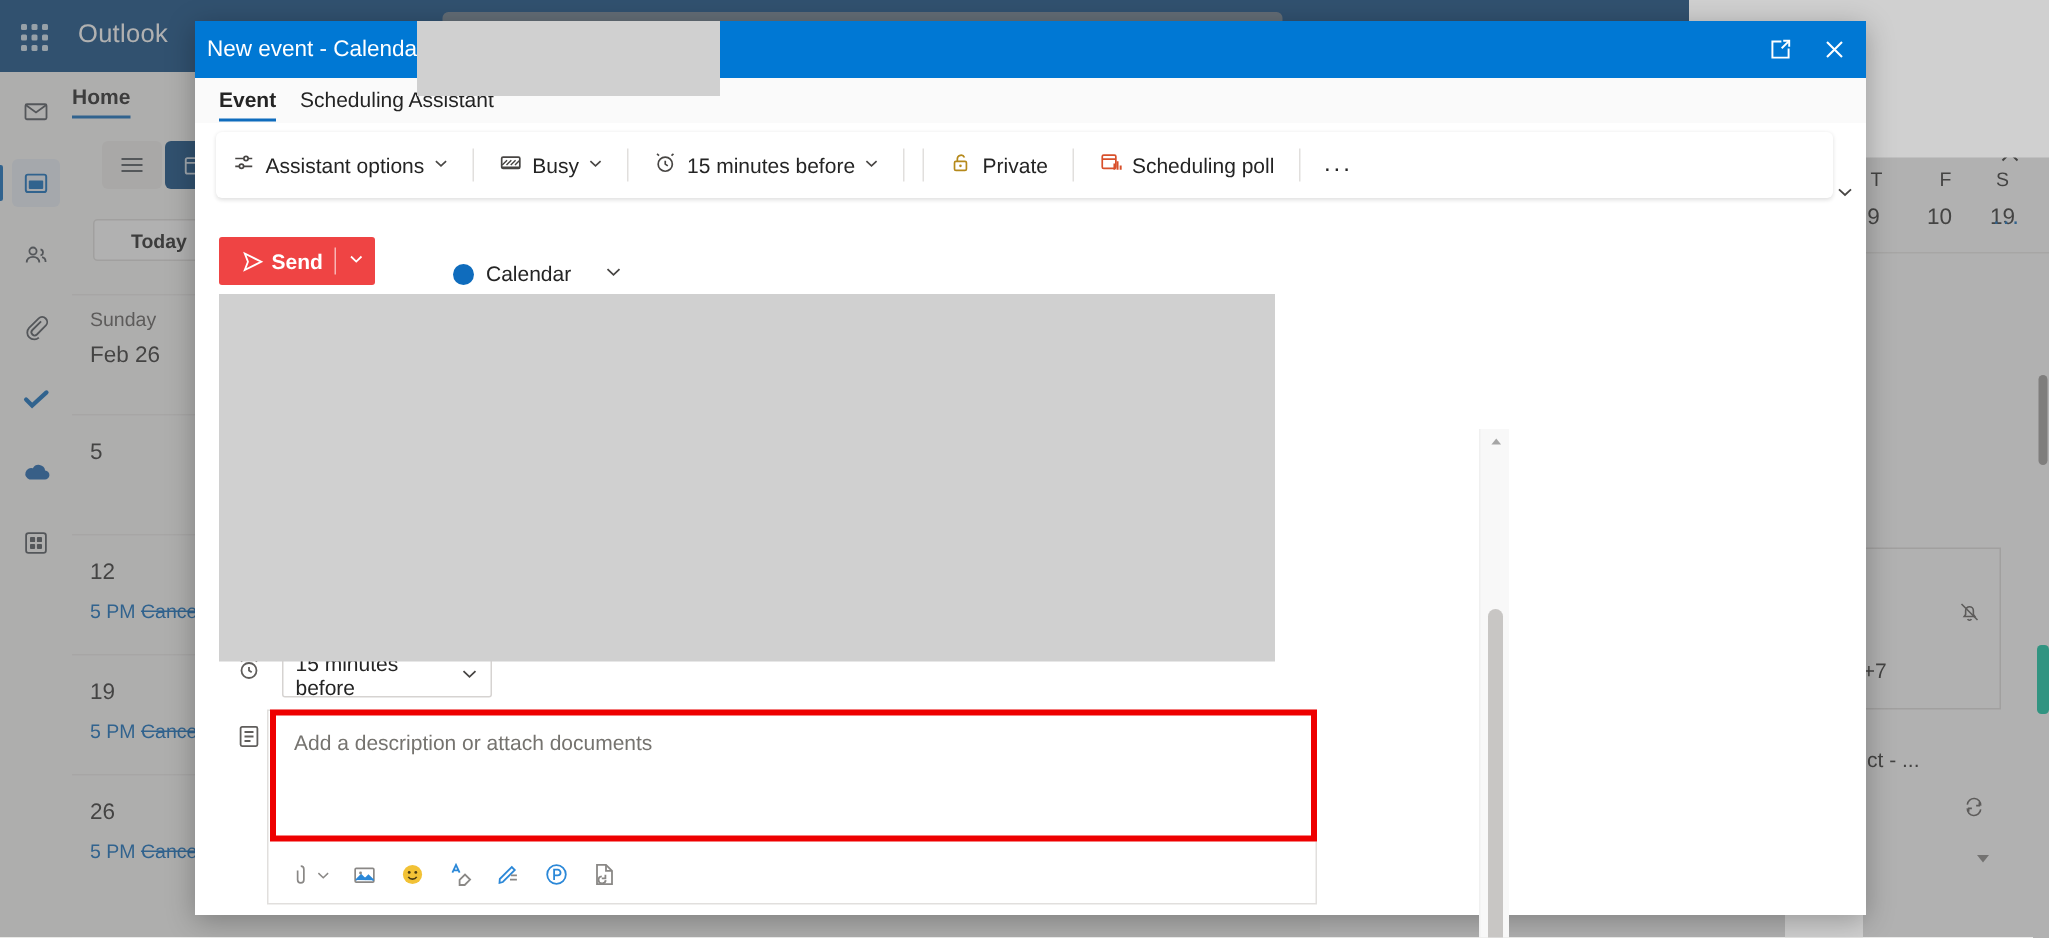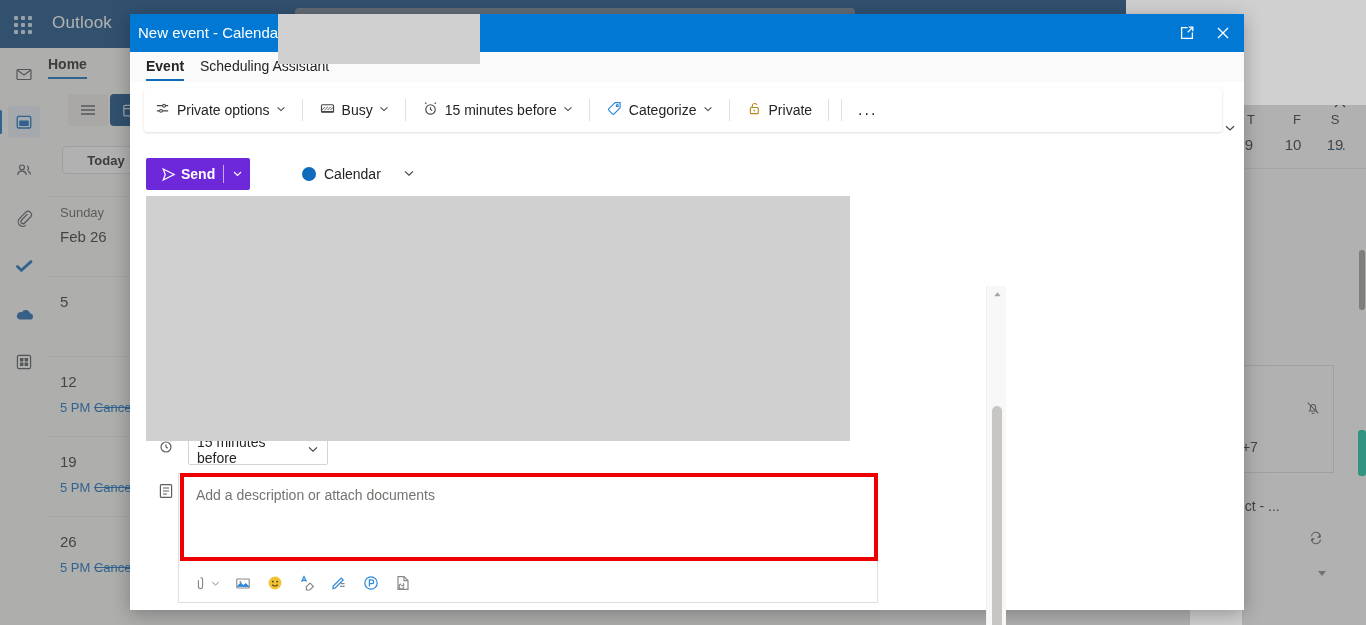--- a/index.html
+++ b/index.html
@@ -201,29 +201,29 @@
   .rb-chev { color: #484644; font-size: 9px; }
   .rb-dots { font-size: 16px; color: #242424; letter-spacing: 2px; padding: 0 10px; }
   .ribbon-collapse {
     position: absolute; right: 4px; top: 104px; width: 20px; height: 20px;
     display: flex; align-items: center; justify-content: center; color: #484644; font-size: 9px;
   }
 
   
   .dlg-body { position: absolute; left: 0; top: 132px; width: 1114px; height: 464px; background: #fff; }
   .send-btn {
-    position: absolute; left: 16px; top: 12px; height: 32px; background: #6d28d9;
+    position: absolute; left: 16px; top: 12px; height: 32px; background: #ef4444;
     display: flex; align-items: center; color: #fff; border-radius: 2px;
   }
   .send-label { font-size: 14px; font-weight: bold; padding: 0 8px 0 4px; }
   .send-split { width: 1px; height: 18px; background: rgba(255,255,255,.6); }
   .send-chev { width: 26px; text-align: center; font-size: 10px; }
   .cal-select {
     position: absolute; left: 172px; top: 12px; height: 32px;
-    display: flex; align-items: center; gap: 8px; font-size: 14px; color: #242424;
+    display: flex; align-items: flex-end; gap: 8px; font-size: 14px; color: #242424;
   }
   .cal-dot { width: 14px; height: 14px; border-radius: 50%; background: #0f6cbd; }
 
   .row-icon {
     position: absolute; width: 20px; height: 20px; color: #605e5c;
     display: flex; align-items: center; justify-content: center;
   }
   .remind-select {
     position: absolute; left: 58px; top: 289px; width: 140px; height: 30px;
     border: 1px solid #d6d3d1; border-radius: 2px; background: #fff;
@@ -500,21 +500,21 @@
 
     <div class="ribbon">
       <div class="rb-item">
         <span>
           <svg width="17" height="17" viewBox="0 0 18 18" fill="none" stroke="#484644" stroke-width="1.2">
             <path d="M3 6h6M12 6h3M3 11.5h3M9 11.5h6"></path>
             <circle cx="10.6" cy="6" r="1.5"></circle>
               <circle cx="7.4" cy="11.5" r="1.5"></circle>
           </svg>
         </span>
-        <span>Private options</span>
+        <span>Assistant options</span>
         <span class="rb-chev">
           <svg width="10" height="10" viewBox="0 0 10 10" fill="none" stroke="#484644" stroke-width="1.1">
               <path d="M1.6 3.4 5 6.6l3.4-3.2"></path>
             </svg>
         </span>
       </div>
       <div class="rb-div"></div>
       <div class="rb-item">
         <span>
           <svg width="17" height="17" viewBox="0 0 18 18">
@@ -540,46 +540,42 @@
           </svg>
         </span>
         <span>15 minutes before</span>
         <span class="rb-chev">
           <svg width="10" height="10" viewBox="0 0 10 10" fill="none" stroke="#484644" stroke-width="1.1">
               <path d="M1.6 3.4 5 6.6l3.4-3.2"></path>
             </svg>
         </span>
       </div>
       <div class="rb-div"></div>
-      <div class="rb-item">
-        <span>
-          <svg width="17" height="17" viewBox="0 0 18 18" fill="none" stroke="#2b88d8" stroke-width="1.2">
-            <path d="M9.6 2.8H15v5.4l-6.4 6.4a1.3 1.3 0 0 1-1.9 0L3.1 11a1.3 1.3 0 0 1 0-1.9z"></path>
-            <circle cx="12" cy="6" r="1.1"></circle>
-          </svg>
-        </span>
-        <span>Categorize</span>
-        <span class="rb-chev">
-          <svg width="10" height="10" viewBox="0 0 10 10" fill="none" stroke="#484644" stroke-width="1.1">
-              <path d="M1.6 3.4 5 6.6l3.4-3.2"></path>
-            </svg>
-        </span>
-      </div>
       <div class="rb-div"></div>
       <div class="rb-item">
         <span>
           <svg width="17" height="17" viewBox="0 0 18 18" fill="none" stroke="#b5891b" stroke-width="1.2">
             <rect x="4.6" y="8" width="8.4" height="6.4" rx="1"></rect>
             <path d="M6.6 8V6.2a2.6 2.6 0 0 1 5-.9"></path>
             <circle cx="8.8" cy="11.2" r=".9" fill="#b5891b" stroke="none"></circle>
           </svg>
         </span>
         <span>Private</span>
       </div>
       <div class="rb-div"></div>
+      <div class="rb-item">
+        <span>
+          <svg width="17" height="17" viewBox="0 0 18 18" fill="none" stroke="#d8502b" stroke-width="1.2">
+            <rect x="3" y="3.6" width="9.6" height="9.4" rx="1"></rect>
+              <path d="M3 6.4h9.6"></path>
+            <path d="M11.6 14V9.6M13.8 14v-6M16 14v-3" stroke-width="1.4"></path>
+          </svg>
+        </span>
+        <span>Scheduling poll</span>
+      </div>
       <div class="rb-div"></div>
       <div class="rb-dots">...</div>
     </div>
     <div class="ribbon-collapse">
       <svg width="12" height="12" viewBox="0 0 12 12" fill="none" stroke="#484644" stroke-width="1.2">
           <path d="M2 4.2 6 8l4-3.8"></path>
         </svg>
     </div>
 
     <div class="dlg-body">

